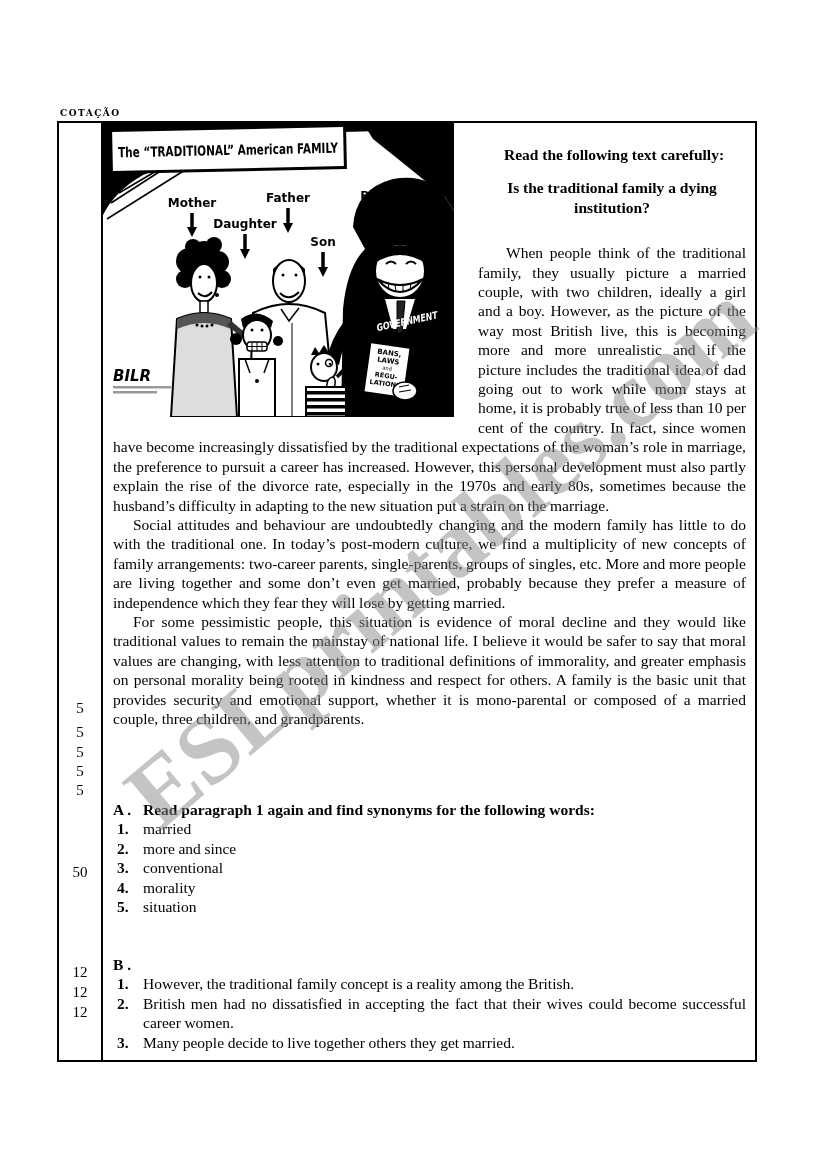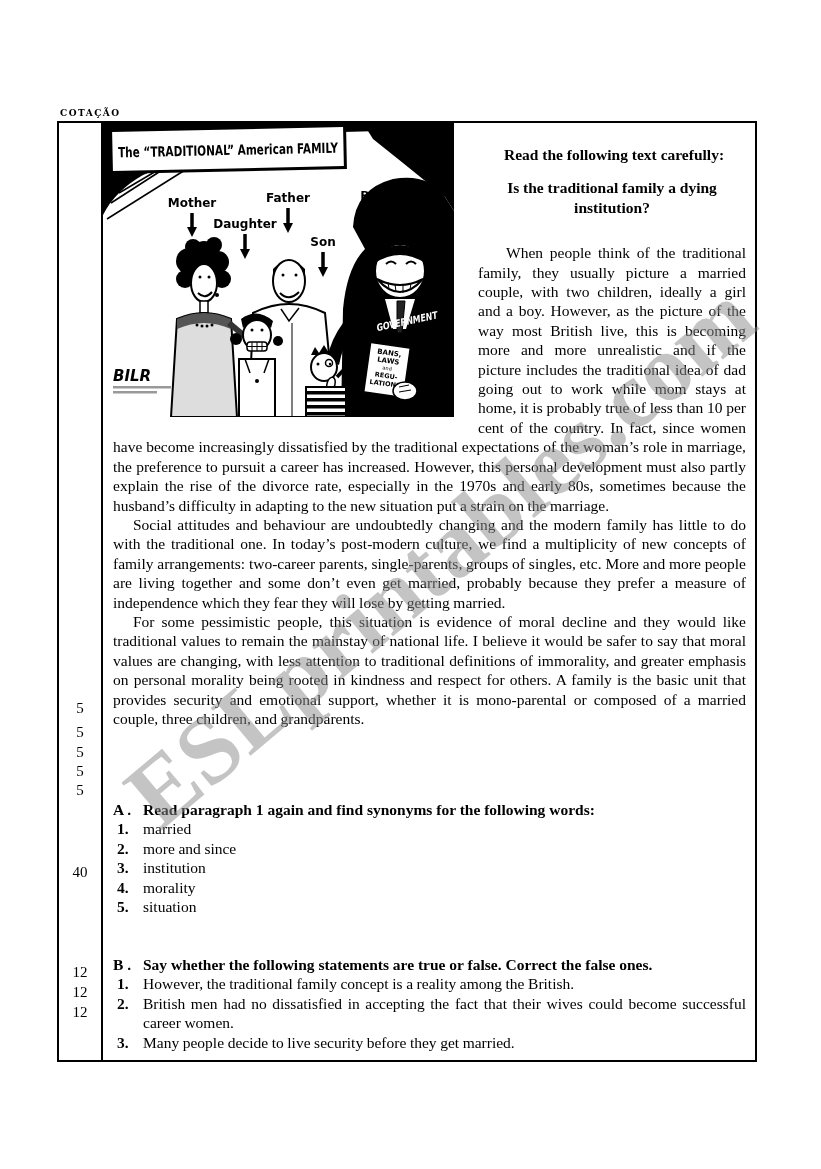--- a/index.html
+++ b/index.html
@@ -45,21 +45,21 @@
   <div class="cotacao">COTAÇÃO</div>
 
   <div class="sheet">
 
     <div class="score-col">
       <span class="score" style="top:576px">5</span>
       <span class="score" style="top:600px">5</span>
       <span class="score" style="top:620px">5</span>
       <span class="score" style="top:639px">5</span>
       <span class="score" style="top:658px">5</span>
-      <span class="score" style="top:740px">40</span>
+      <span class="score" style="top:740px">50</span>
       <span class="score" style="top:840px">12</span>
       <span class="score" style="top:860px">12</span>
       <span class="score" style="top:880px">12</span>
     </div>
 
     <div class="main">
 
       <div class="cartoon">
         <svg width="351" height="294" viewBox="0 0 351 294" xmlns="http://www.w3.org/2000/svg">
           <rect x="0" y="0" width="351" height="294" fill="#ffffff"></rect>
@@ -209,48 +209,47 @@
         <div class="item">
             <span class="num">1.</span>
             <span class="txt">married</span>
           </div>
         <div class="item">
             <span class="num">2.</span>
             <span class="txt">more and since</span>
           </div>
         <div class="item">
             <span class="num">3.</span>
-            <span class="txt">institution</span>
+            <span class="txt">conventional</span>
           </div>
         <div class="item">
             <span class="num">4.</span>
             <span class="txt">morality</span>
           </div>
         <div class="item">
             <span class="num">5.</span>
             <span class="txt">situation</span>
           </div>
       </div>
 
       <div class="section sec-b">
         <div class="sec-head">
           <span class="sec-label">B .</span>
-          <span>Say whether the following statements are true or false. Correct the false ones.</span>
         </div>
         <div class="item">
             <span class="num">1.</span>
             <span class="txt">However, the traditional family concept is a reality among the British.</span>
           </div>
         <div class="item">
             <span class="num">2.</span>
             <span class="txt">British men had no dissatisfied in accepting the fact that their wives could become successful career women.</span>
           </div>
         <div class="item">
             <span class="num">3.</span>
-            <span class="txt">Many people decide to live security before they get married.</span>
+            <span class="txt">Many people decide to live together others they get married.</span>
           </div>
       </div>
 
     </div>
   </div>
 
   <div class="wm">ESLprintables.com</div>
 </div>
 
 </body></html>

